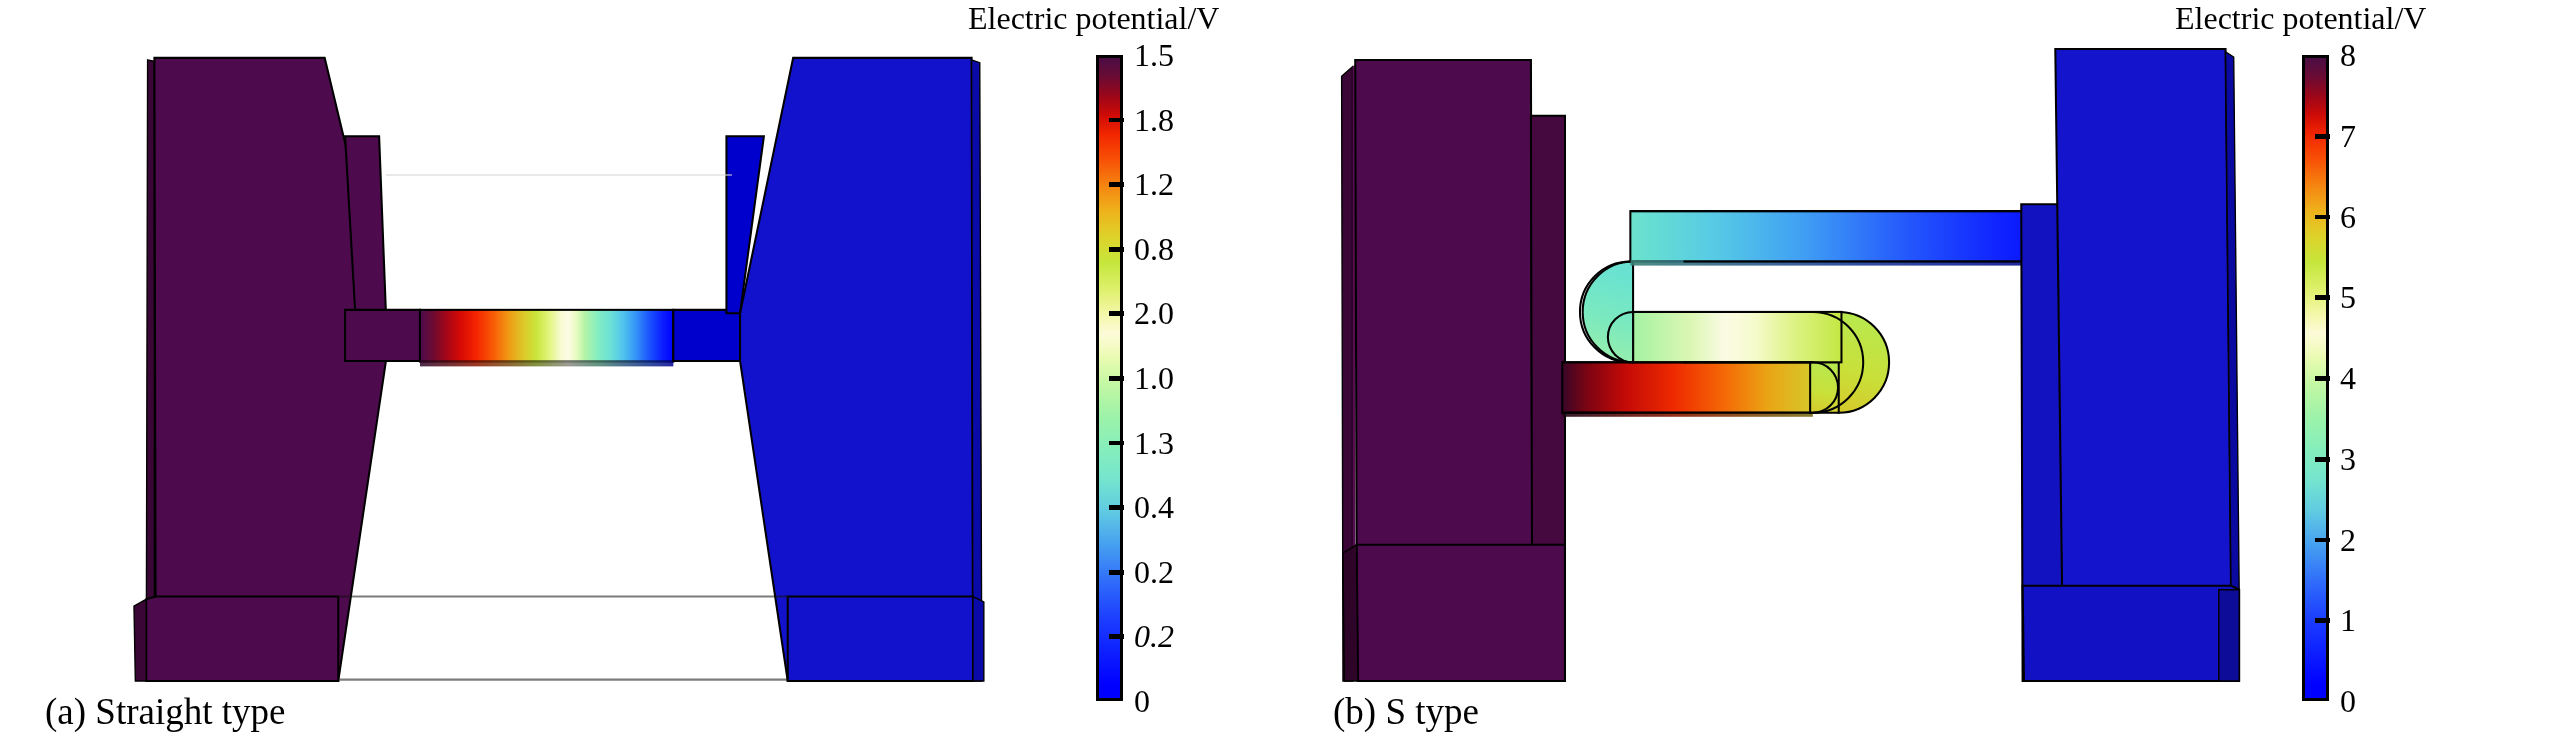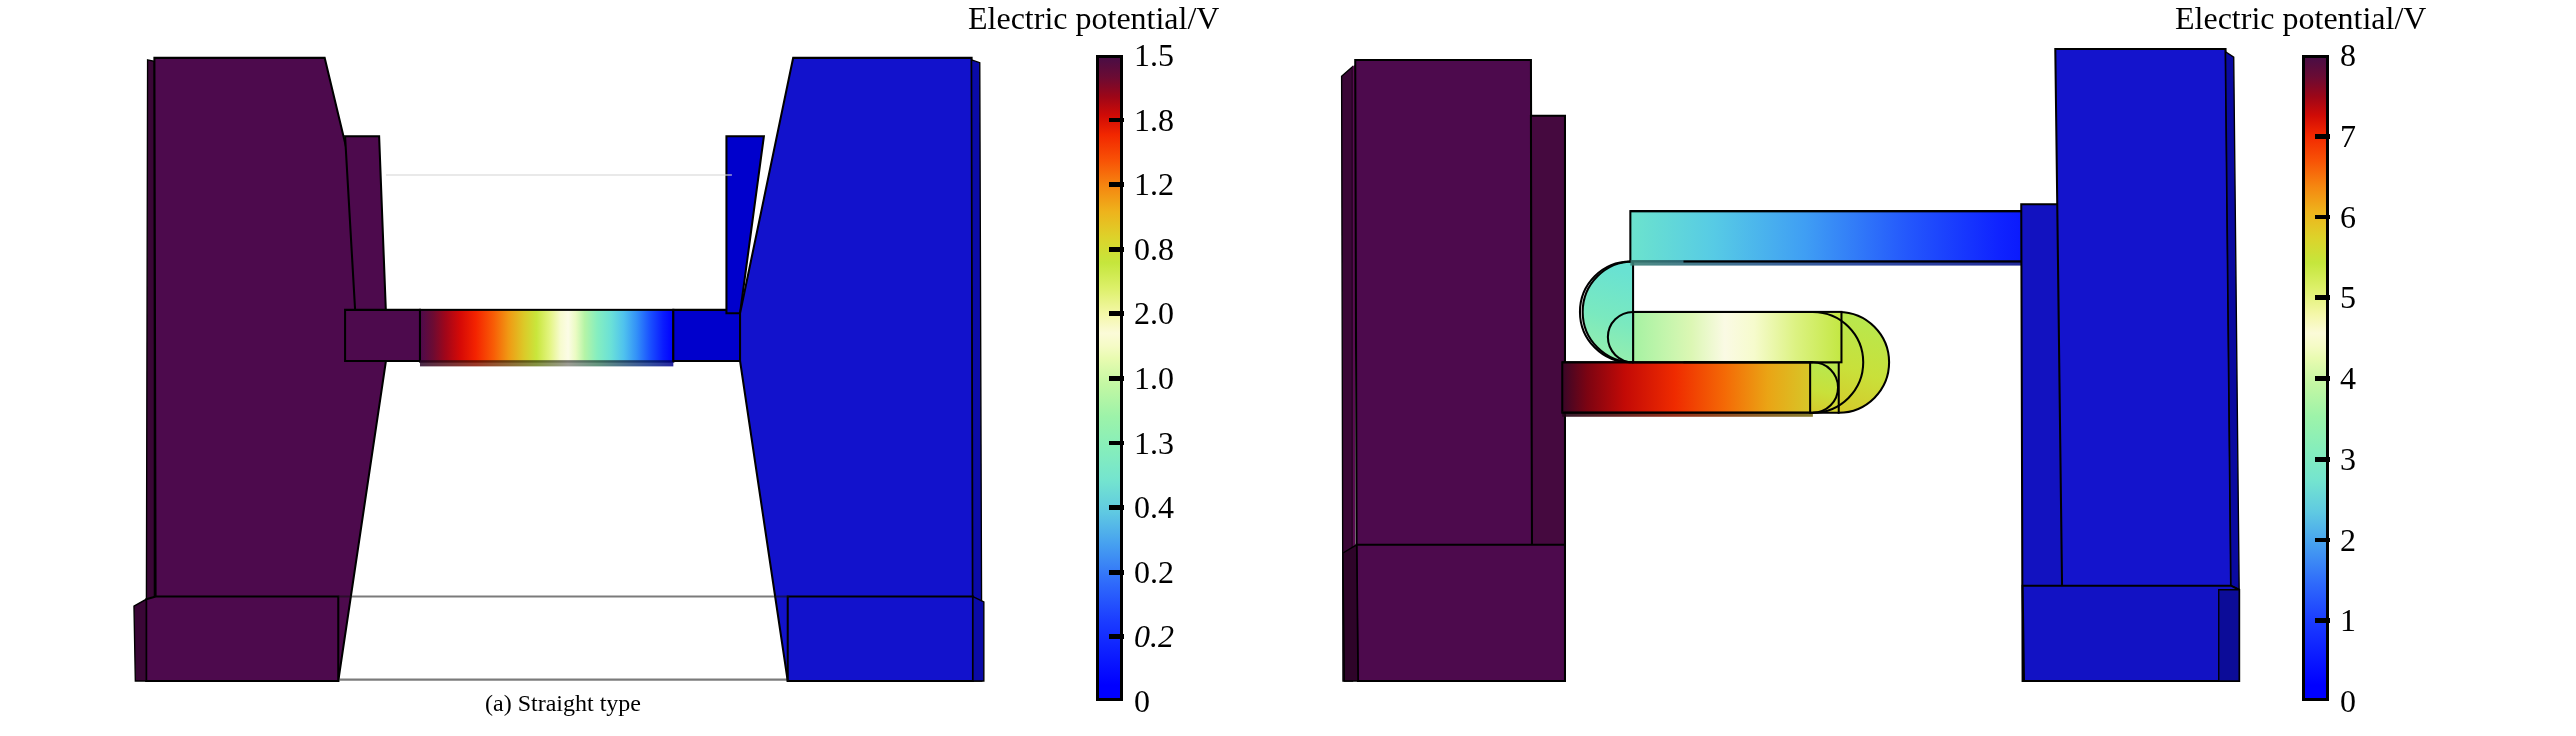--- a/index.html
+++ b/index.html
@@ -15,24 +15,23 @@
     position:absolute;
     font-size:32px;
     line-height:35px;
     color:#000;
     white-space:nowrap;
     font-family:"Liberation Serif","DejaVu Serif",serif;
   }
 
   .panel-caption{
     position:absolute;
-    font-size:24px;
+    font-size:37px;
     color:#000;
     white-space:nowrap;
-    text-align:center;
     font-family:"Liberation Serif","DejaVu Serif",serif;
   }
 
   
   .colorbar{position:absolute;}
   .cb-bar{
     position:absolute;left:0;top:0;
     width:100%;height:100%;
     border:3.4px solid #000;
     box-sizing:border-box;
@@ -350,16 +349,17 @@
           <div class="cb-tick" style="top: calc(62.5% - 2px);"></div>
           <div class="cb-label" style="top: 62.5%;">3</div>
           <div class="cb-tick" style="top: calc(75% - 2px);"></div>
           <div class="cb-label" style="top: 75%;">2</div>
           <div class="cb-tick" style="top: calc(87.5% - 2px);"></div>
           <div class="cb-label" style="top: 87.5%;">1</div>
           <div class="cb-label" style="top: 100%;">0</div>
         </div>
     </div>
 
+    <div class="panel-caption" style="left:0;width:872px;top:690px;">(b) S type</div>
   </div>
 
 </div>
 
 
 </body></html>

